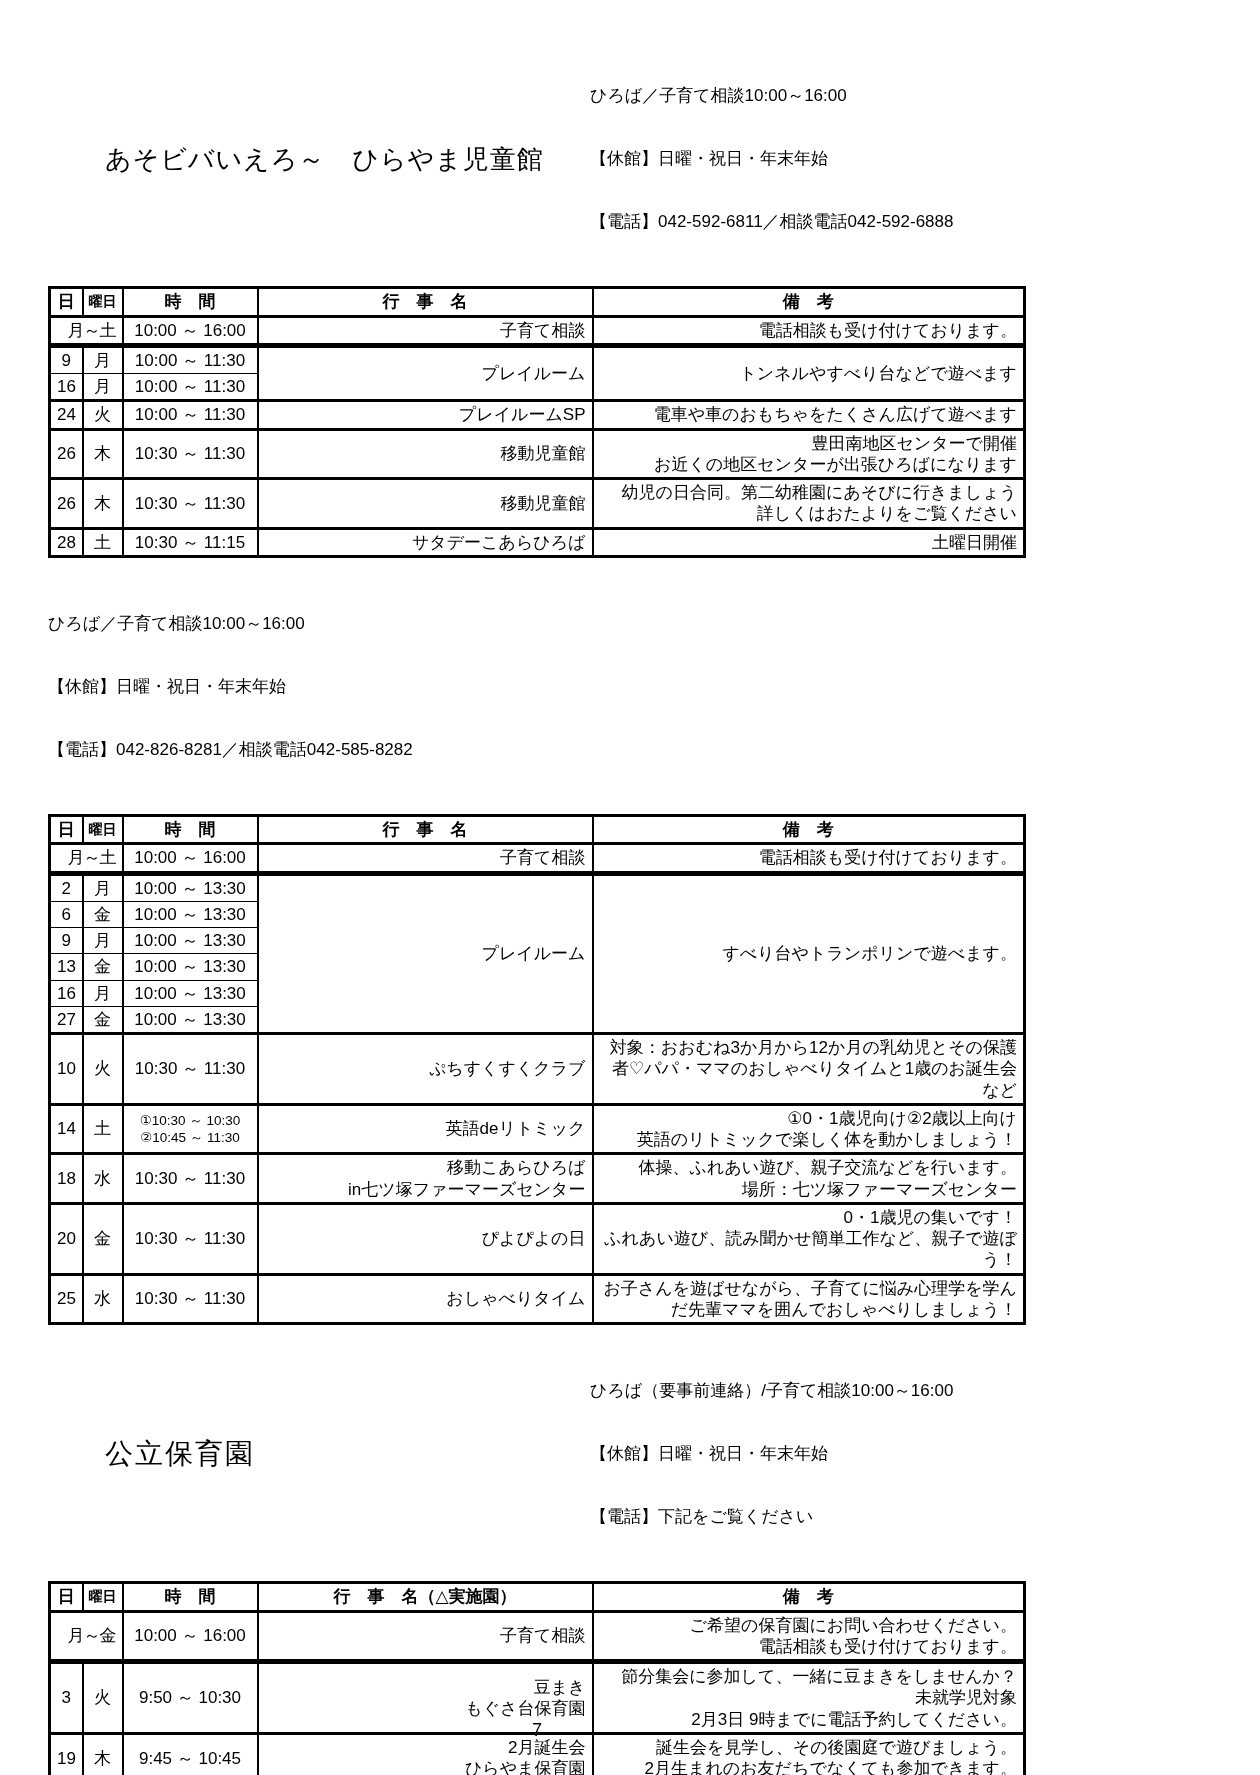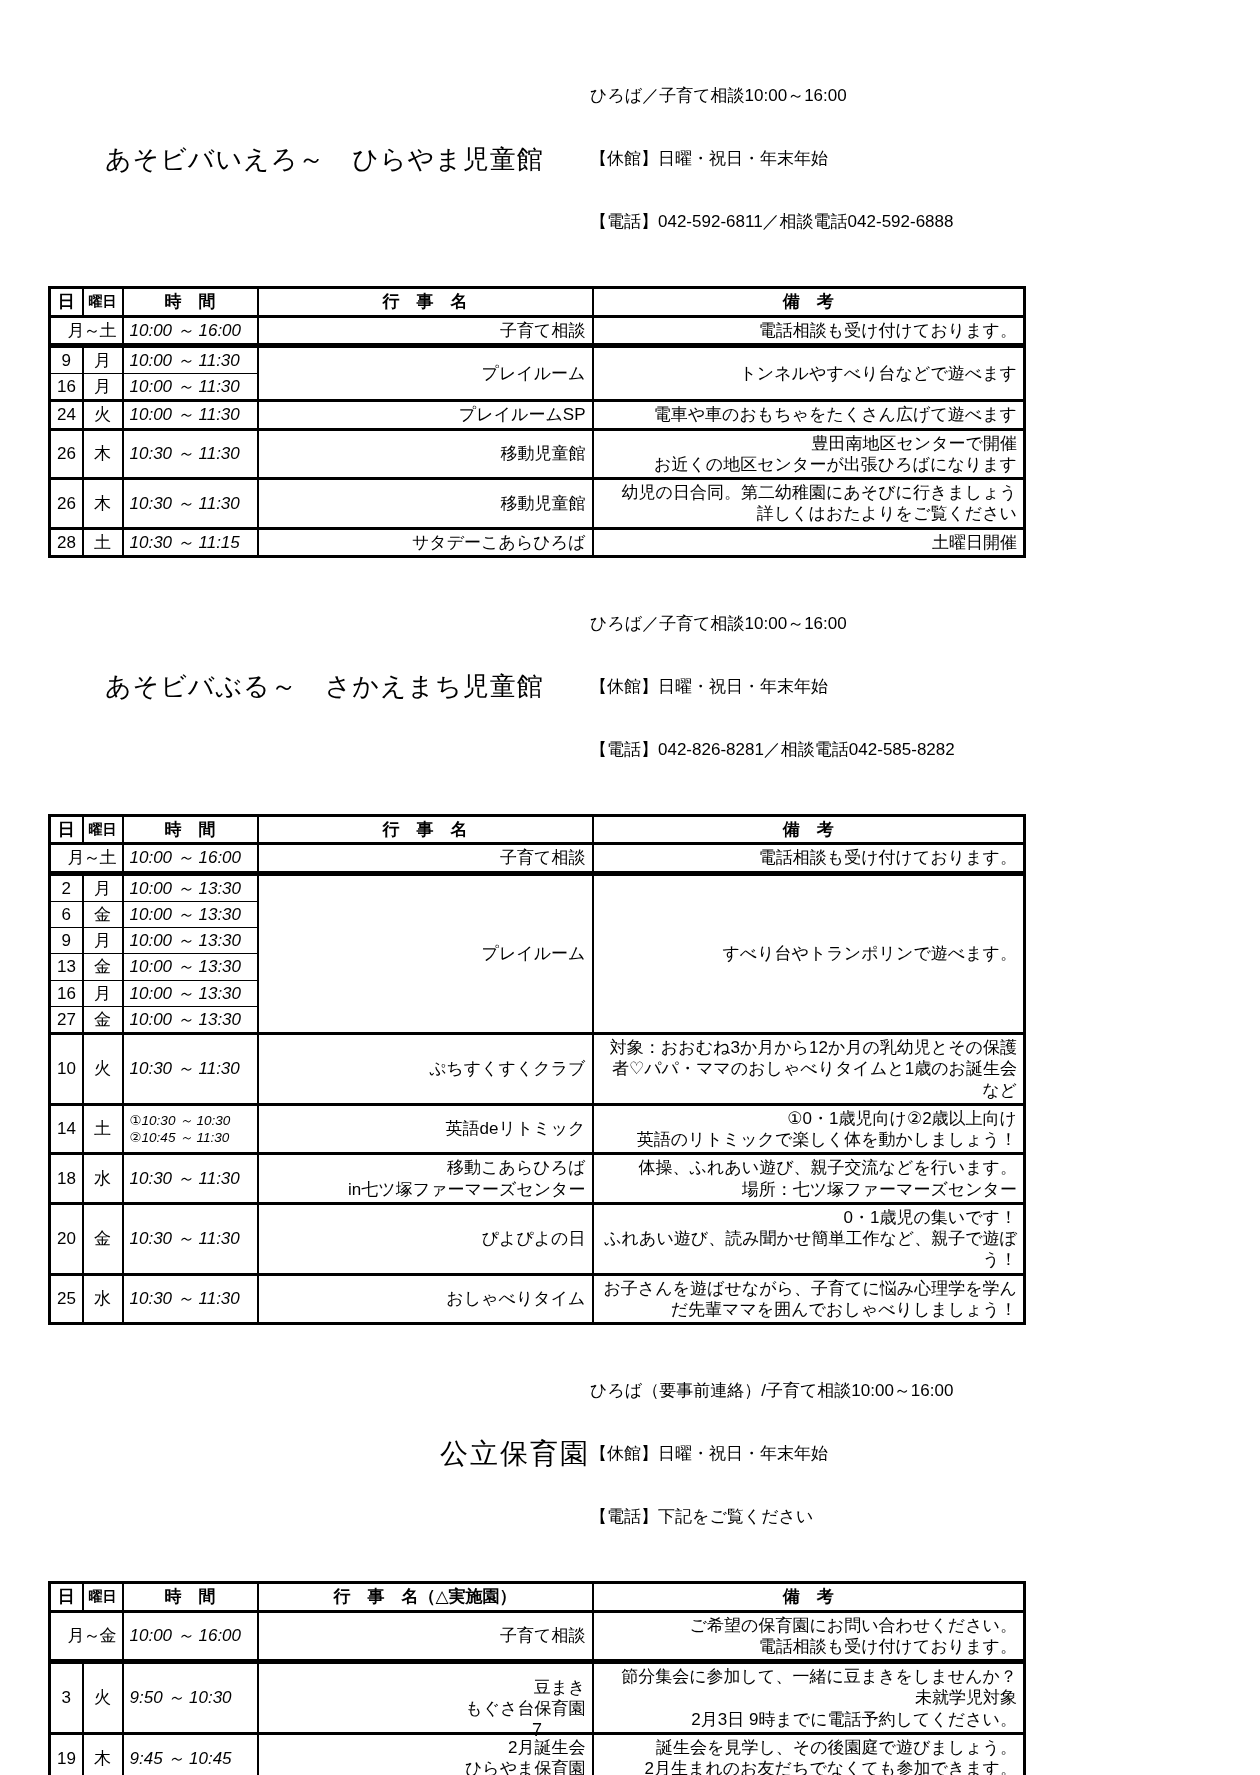--- a/index.html
+++ b/index.html
@@ -6,21 +6,21 @@
   .page{
     position:relative;width:1260px;height:1775px;background:#ffffff;
     box-sizing:border-box;padding:44px 0 0 48px;
     font-family:"Liberation Sans","DejaVu Sans",sans-serif;color:#000;
   }
   .content{width:978px;}
   .section{margin-bottom:14px;}
   .sec-head{display:flex;align-items:center;min-height:74px;margin-bottom:12px;}
   .sec-title{width:542px;box-sizing:border-box;padding-left:57px;margin:0;
     font-size:26px;font-weight:normal;letter-spacing:1px;white-space:nowrap;}
-  .sec-title.big{font-size:28px;letter-spacing:2px;text-align:right;}
+  .sec-title.big{font-size:28px;letter-spacing:2px;}
   .sec-info{flex:1;font-size:17px;line-height:1.2;white-space:pre-wrap;}
   .sec-info div{margin:1px 0;}
   table.sched{border-collapse:collapse;width:978px;table-layout:fixed;
     border:3px solid #000;margin-bottom:4px;}
   table.sched col.c-day{width:33px;}
   table.sched col.c-dow{width:40px;}
   table.sched col.c-time{width:135px;}
   table.sched col.c-event{width:335px;}
   table.sched th,table.sched td{
     border-left:2px solid #000;border-right:2px solid #000;
@@ -28,21 +28,21 @@
     padding:2px 6px;font-size:17px;line-height:1.25;vertical-align:middle;
     white-space:pre-wrap;overflow:hidden;
   }
   table.sched th{font-weight:bold;text-align:center;padding:2px 0;
     border-bottom:3px solid #000;font-size:17px;}
   table.sched th.hw{font-size:14px;}
   tr.consult td{border-bottom:5px solid #000;}
   tr.g td{border-top:3px solid #000;}
   td.d,td.w{text-align:center;padding:2px 0;}
   td.days{text-align:right;letter-spacing:-1px;font-size:16px;padding:2px 0;}
-  td.t{text-align:left;font-size:16px;padding:2px 2px;font-style:italic;}
+  td.t{text-align:center;font-size:16px;padding:2px 2px;}
   td.t.t2{font-size:13.5px;line-height:1.3;}
   td.e,td.n{text-align:right;}
   .page-num{position:absolute;left:48px;bottom:34px;width:978px;text-align:center;font-size:18px;}
 </style>
 </head>
 <body>
 
 <div class="page">
 <div class="content">
 
@@ -120,21 +120,20 @@
           <td class="t">10:30 ～ 11:15</td>
           <td class="e">サタデーこあらひろば</td>
           <td class="n">土曜日開催</td>
         </tr>
       </tbody>
     </table>
   </div>
 
   <div class="section">
     <div class="sec-head">
-      <h2 class="sec-title">あそビバぶる～　さかえまち児童館</h2>
       <div class="sec-info">
         <div>ひろば／子育て相談10:00～16:00</div>
         <div>【休館】日曜・祝日・年末年始</div>
         <div>【電話】042-826-8281／相談電話042-585-8282</div>
       </div>
     </div>
     <table class="sched">
       <colgroup>
             <col class="c-day">
             <col class="c-dow">

